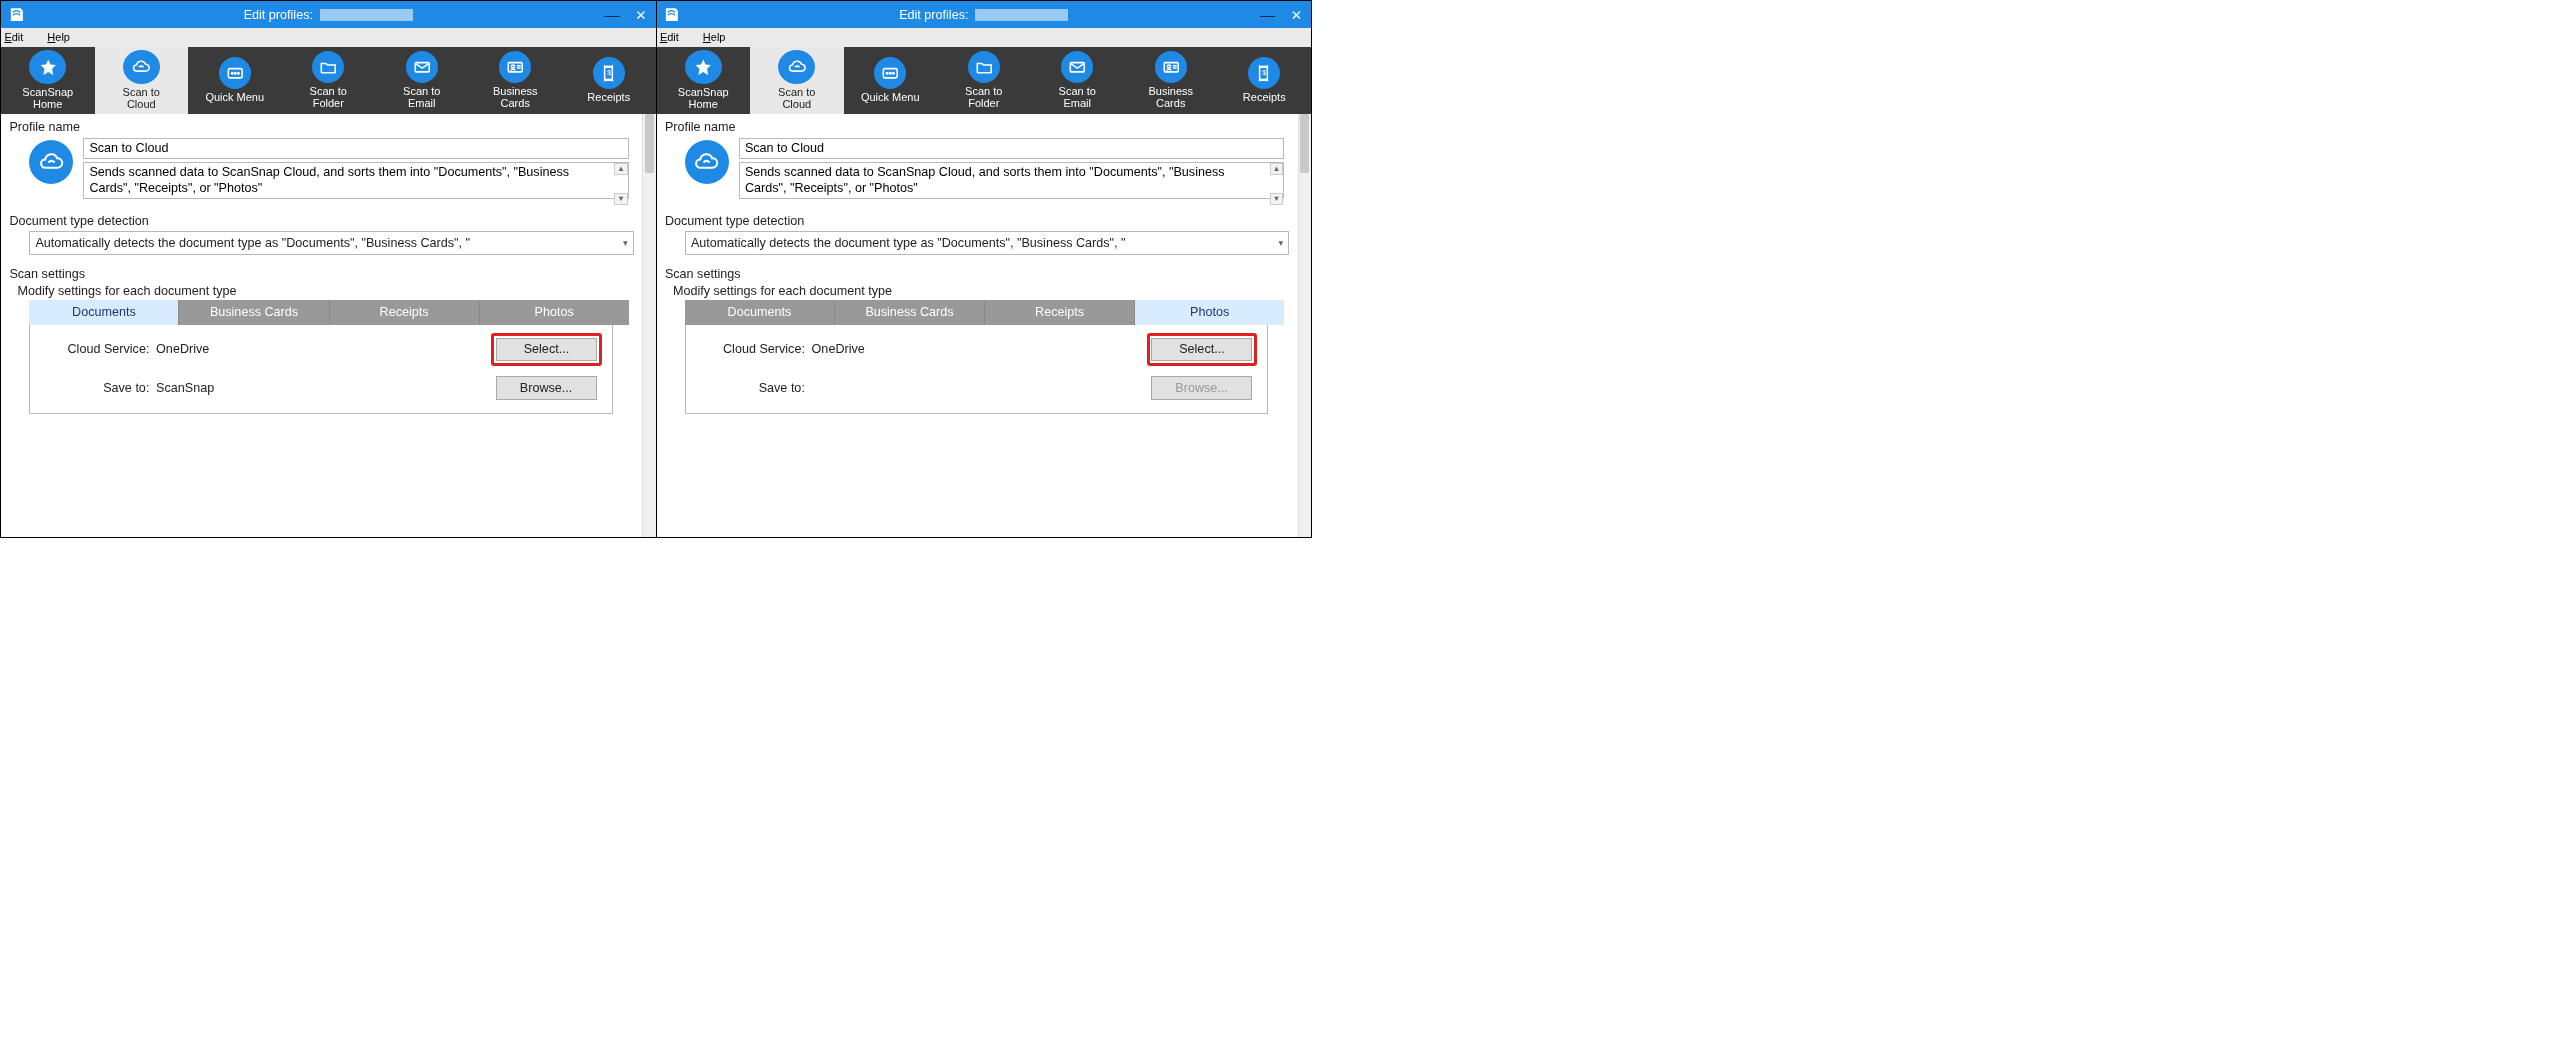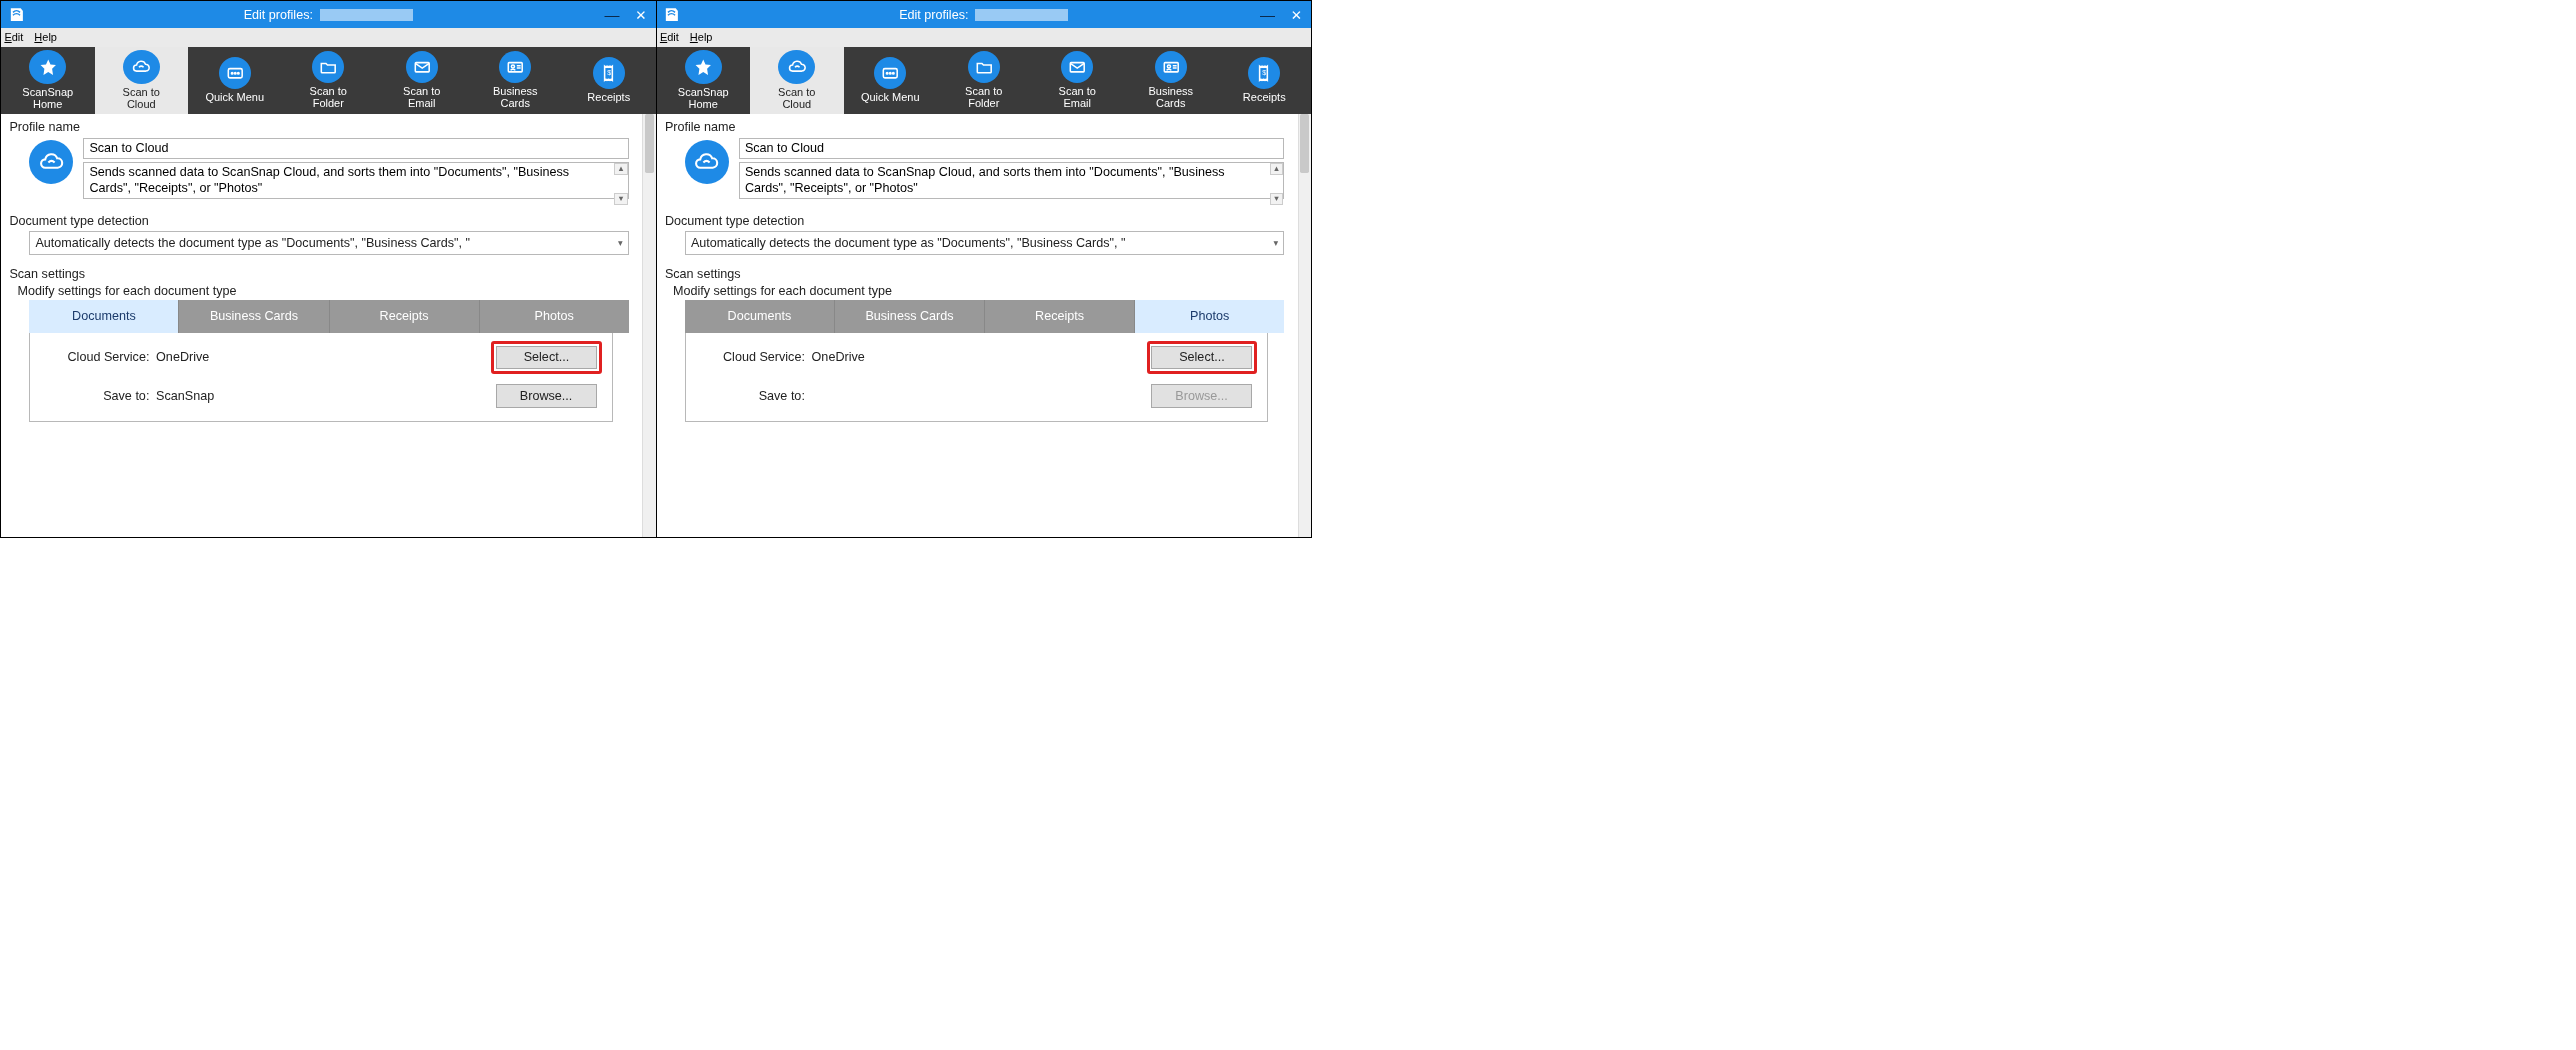--- a/index.html
+++ b/index.html
@@ -10,21 +10,21 @@
   
   .tb{background:#1e8ae6;height:27px;display:flex;align-items:center;color:#fff;font-size:12.6px;position:relative}
   .tb-logo{width:17px;height:17px;margin:0 6.7px;display:flex;align-items:center;justify-content:center}
   .tb-logo svg{width:17px;height:17px}
   .tb-title{position:absolute;left:0;right:0;text-align:center;pointer-events:none}
   .tb-blur{display:inline-block;background:rgba(255,255,255,0.55);height:11.8px;width:93px;vertical-align:middle;margin-left:3.4px}
   .tb-min{margin-left:auto;width:29px;height:27px;display:flex;align-items:center;justify-content:center;font-size:15px;color:#0a2a4d;cursor:pointer}
   .tb-close{width:29px;height:27px;display:flex;align-items:center;justify-content:center;font-size:13.5px;color:#fff;cursor:pointer}
   
   .mb{background:#eaeaea;height:18.5px;display:flex;align-items:center;padding:0 3.4px;font-size:11px;color:#000}
-  .mb span{margin-right:11px;cursor:pointer}
+  .mb span{margin-right:24px;cursor:pointer}
   .mb span::first-letter{text-decoration:underline}
   
   .tbar{background:#3a3a3a;height:67px;display:flex;align-items:stretch}
   .tbar-item{flex:1;display:flex;flex-direction:column;align-items:center;justify-content:center;color:#fff;font-size:11px;text-align:center;cursor:pointer;padding:3.4px 1.7px;line-height:1.1}
   .tbar-item.sel{background:#e8e8e8;color:#222}
   .ticon{width:32px;height:32px;border-radius:50%;background:#1e8ae6;display:flex;align-items:center;justify-content:center;margin-bottom:1.7px}
   .ticon svg{width:18.5px;height:18.5px;fill:none;stroke:#fff;stroke-width:2}
   .ticon.star svg{fill:#fff;stroke:none}
   .ticon.big{width:37px;height:37px}
   .tlbl{white-space:pre-line}
@@ -36,26 +36,26 @@
   .sect-lbl{margin:1.7px 0 3.4px 0}
   .pn-row{display:flex;align-items:flex-start;margin-left:20px}
   .pn-icon{width:44px;height:44px;border-radius:50%;background:#1e8ae6;display:flex;align-items:center;justify-content:center;margin-right:10px;margin-top:2.5px}
   .pn-icon svg{width:25px;height:25px;stroke:#fff;fill:none;stroke-width:2}
   .pn-fields{flex:1;margin-right:5px}
   .fld{border:0.8px solid #b8b8b8;background:#fff;font-size:12.6px;padding:2.5px 5px;width:100%;margin-bottom:3.4px}
   .desc-wrap{position:relative}
   .desc{height:37px;resize:none;line-height:1.25;overflow:hidden;padding-right:15px}
   .mini-sb{position:absolute;right:0.8px;top:0.8px;bottom:0.8px;width:13.5px;display:flex;flex-direction:column;justify-content:space-between;font-size:7.6px;color:#666}
   .mini-sb div{height:11.8px;display:flex;align-items:center;justify-content:center;background:#f2f2f2;border:0.8px solid #ccc;cursor:pointer}
-  .dd{border:0.8px solid #b8b8b8;background:#fff;height:23.6px;display:flex;align-items:center;padding:0 5px;margin-left:20px;margin-right:5px;position:relative;cursor:pointer}
+  .dd{border:0.8px solid #b8b8b8;background:#fff;height:23.6px;display:flex;align-items:center;padding:0 5px;margin-left:20px;position:relative;cursor:pointer}
   .dd-txt{flex:1;white-space:nowrap;overflow:hidden;text-overflow:clip}
   .dd-ar{font-size:9.3px;color:#666;margin-left:3.4px}
   .sub{margin-left:8px}
   .tabs{display:flex;margin-left:20px;margin-right:5px;margin-top:1.7px}
-  .tab{flex:1;height:33px;background:#999;color:#fff;display:flex;align-items:center;justify-content:center;font-size:12.6px;cursor:pointer;border-right:0.8px solid #888}
+  .tab{flex:1;height:25px;background:#999;color:#fff;display:flex;align-items:center;justify-content:center;font-size:12.6px;cursor:pointer;border-right:0.8px solid #888}
   .tab:last-child{border-right:none}
   .tab.active{background:#d9ecff;color:#1b3a6b}
   .panel{border:0.8px solid #b8b8b8;border-top:none;margin-left:20px;margin-right:21px;padding:8.4px 10px 3.4px 10px}
   .frow{display:flex;align-items:center;margin-bottom:5px}
   .frow-lbl{width:109px;text-align:right;margin-right:6.7px}
   .frow-val{flex:1}
   .btn{width:101px;height:23.6px;background:#e1e1e1;border:0.8px solid #a8a8a8;font-size:12.6px;cursor:pointer;display:flex;align-items:center;justify-content:center}
   .btn.disabled{color:#999;cursor:default}
   .hl{border:3.4px solid #e02020;border-radius:3px;padding:1.7px}
 </style>

